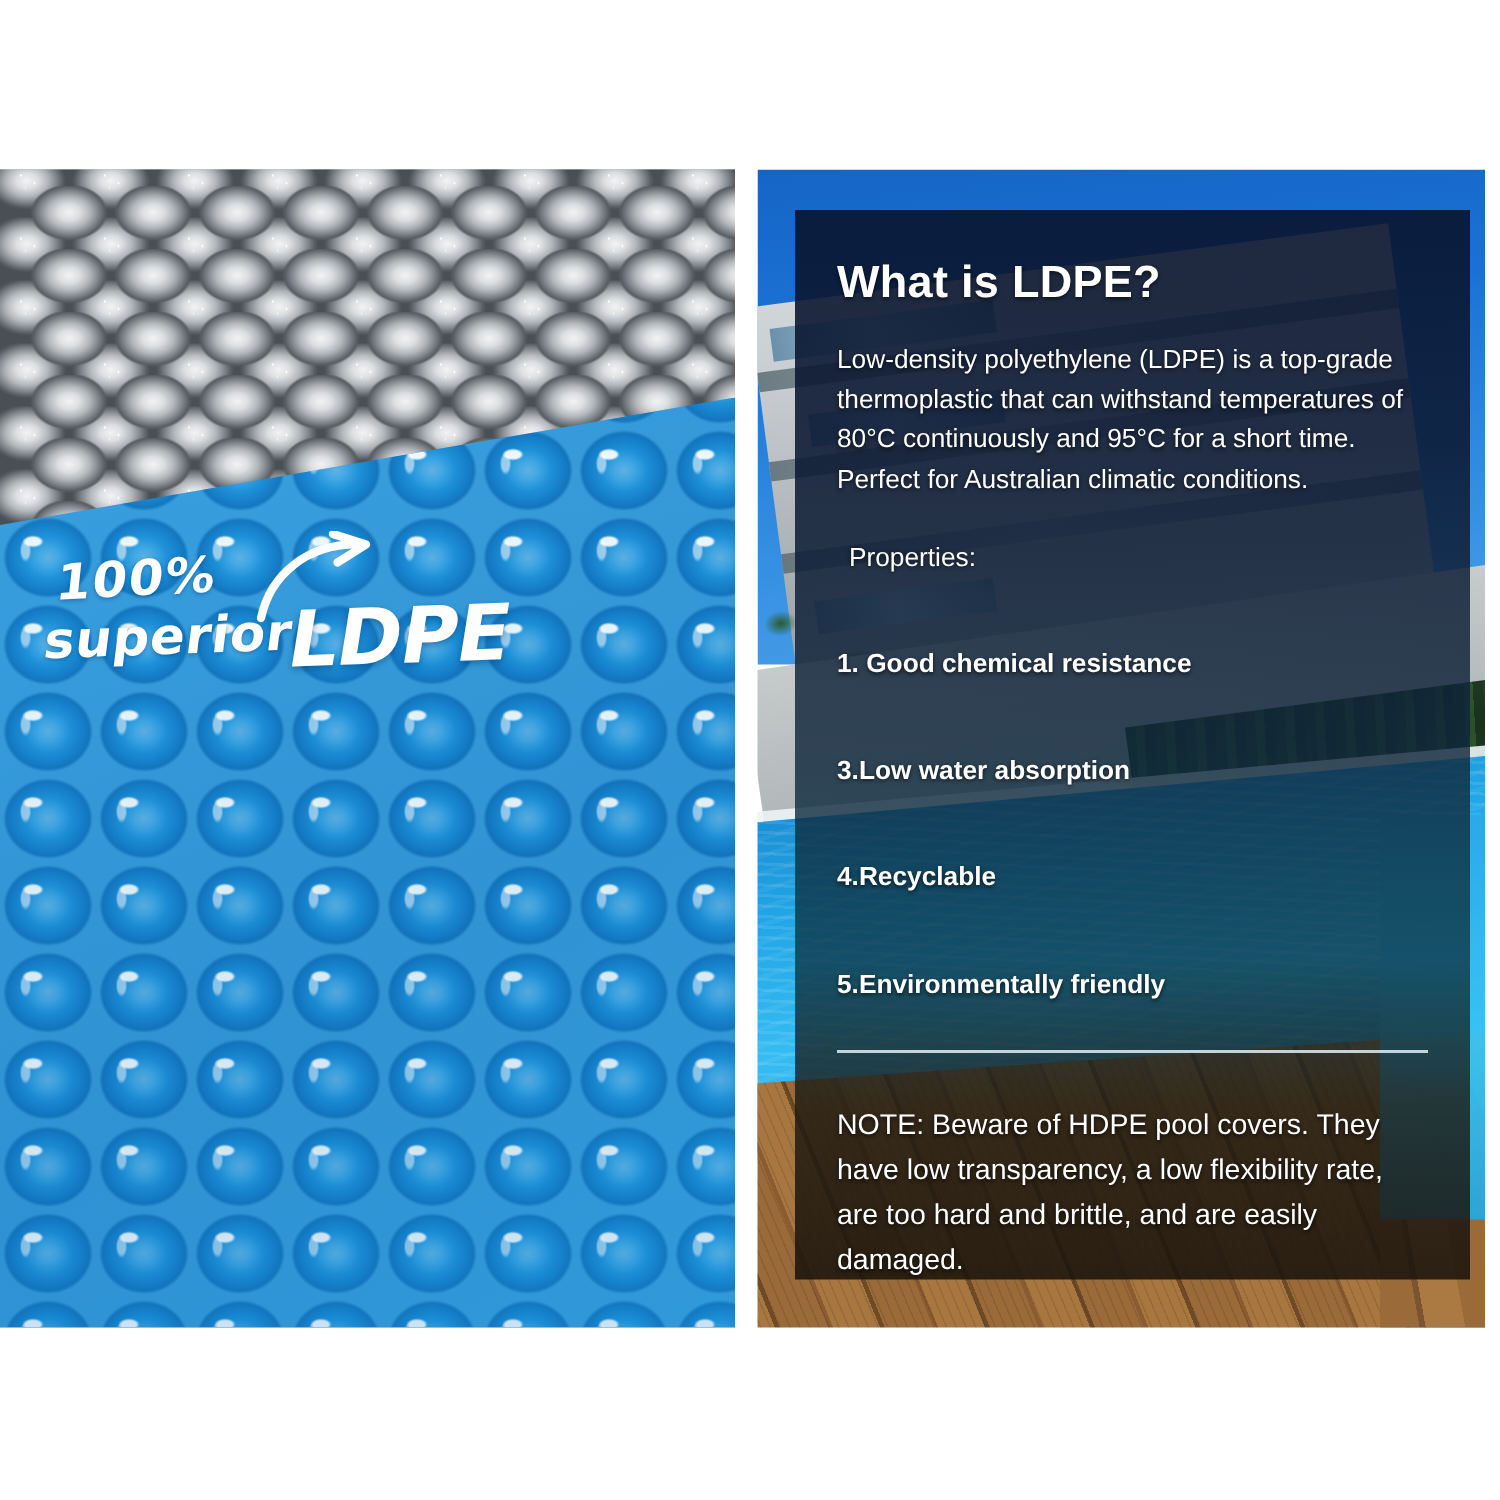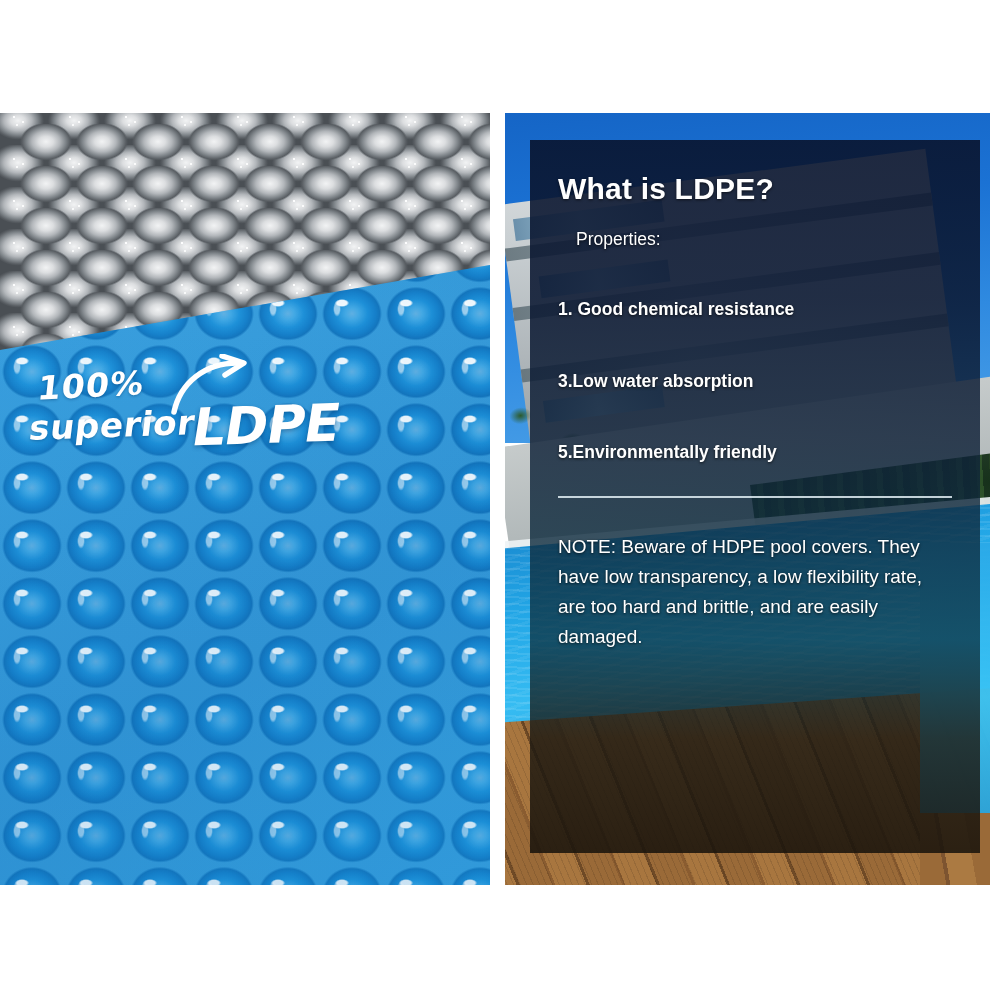--- a/index.html
+++ b/index.html
@@ -207,21 +207,21 @@
   }
   #card-title{
     font-size:30px;font-weight:bold;letter-spacing:.2px;
     margin:0 0 20px 0;text-shadow:0 1px 3px rgba(0,0,0,.6);
   }
   #card-intro{
     font-size:17.5px;line-height:1.52;margin:0 0 26px 0;
     text-shadow:0 1px 3px rgba(0,0,0,.7);font-weight:300;
   }
   #props-label{
-    font-size:17.5px;line-height:1.5;margin:0 0 2px 18px;
+    font-size:17.5px;line-height:1.5;margin:0 0 2px 8px;
     text-shadow:0 1px 3px rgba(0,0,0,.7);font-weight:300;
   }
   #props-list{list-style:none;margin:0;padding:0;}
   #props-list li{
     font-size:17.5px;line-height:1.62;
     text-shadow:0 1px 3px rgba(0,0,0,.7);font-weight:700;margin-top:43px;
   }
   #card-divider{
     height:2px;background:rgba(226,238,245,.85);
     margin:30px 0 34px 0;
@@ -281,26 +281,28 @@
 
   <div class="deck"></div>
   <div class="deckgrain"></div>
 
   <div class="rightedge-water"></div>
   <div class="rightedge-deck"></div>
 
   <div id="info-card">
     <h1 id="card-title">What is LDPE?</h1>
 
+    <p id="card-intro">Low-density polyethylene (LDPE) is a top-grade thermoplastic that can withstand temperatures of 80°C continuously and 95°C for a short time. Perfect for Australian climatic conditions.</p>
 
     <p id="props-label">Properties:</p>
 
     <ul id="props-list">
       <li>1. Good chemical resistance</li>
       <li>3.Low water absorption</li>
+      <li>4.Recyclable</li>
       <li>5.Environmentally friendly</li>
     </ul>
 
     <div id="card-divider"></div>
 
     <p id="card-note">NOTE: Beware of HDPE pool covers. They have low transparency, a low flexibility rate, are too hard and brittle, and are easily damaged.</p>
   </div>
 </div>
 
 </body></html>

